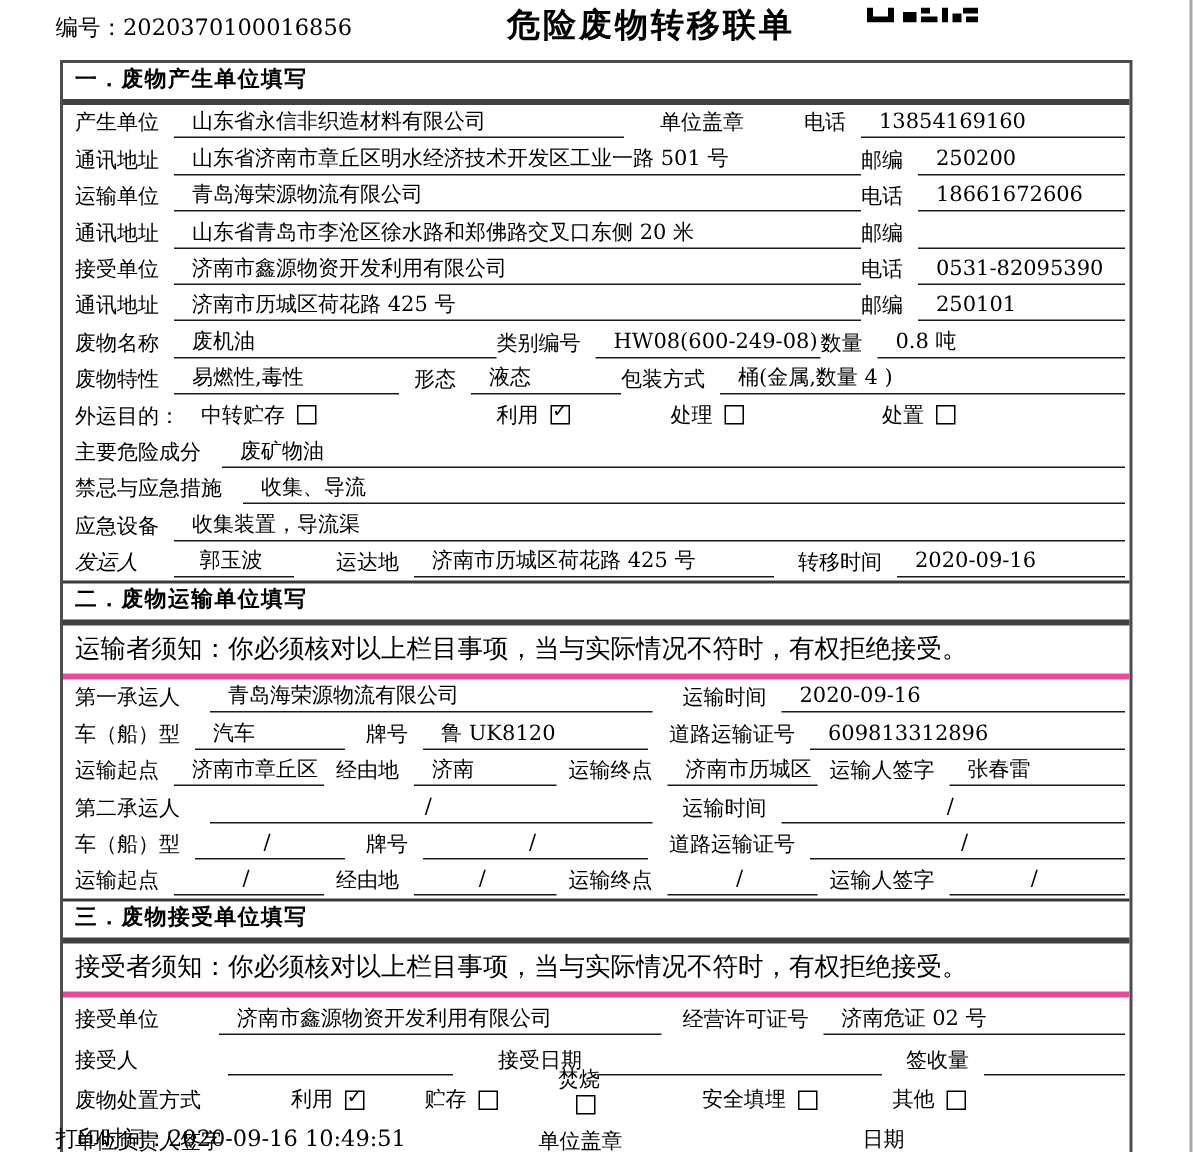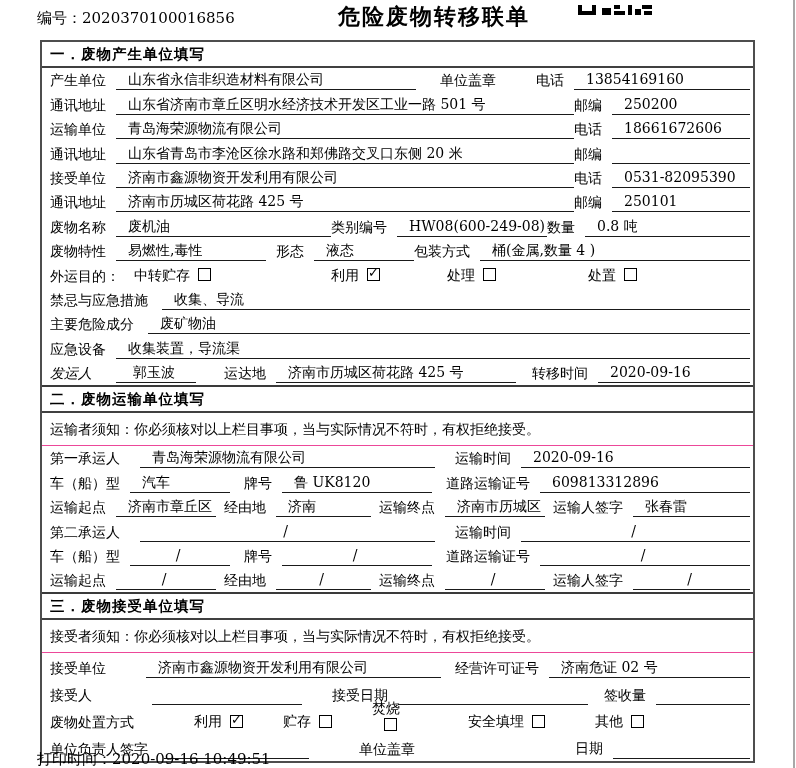--- a/index.html
+++ b/index.html
@@ -9,23 +9,23 @@
   }
   .doc-no{position:absolute;left:37px;top:9px;font-size:15px;white-space:nowrap;}
   .title{position:absolute;left:0;top:2px;width:100%;text-align:center;
     font-size:22px;font-weight:bold;letter-spacing:2px;padding-left:72px;box-sizing:border-box;}
   .qr{position:absolute;left:578px;top:0;}
   .win-edge{position:absolute;right:1px;top:0;width:2px;height:768px;background:#a8a8a8;}
 
   .form{position:absolute;left:40px;top:40px;width:715px;border:2px solid #4d4d4d;background:#fff;box-sizing:border-box;}
   .section{width:100%;}
   .sec-h{font-weight:bold;font-size:14.5px;padding:2px 8px;height:20px;line-height:20px;
-    border-bottom:2px solid #404040;letter-spacing:1px;}
+    border-bottom:4px solid #404040;letter-spacing:1px;font-family:Liberation Mono, monospace;}
   .section:not(:first-child) .sec-h{border-top:2px solid #3a3a3a;}
-  .note{font-size:14px;padding:5px 8px;height:22px;line-height:22px;border-bottom:1px solid #ec4899;}
+  .note{font-size:17px;padding:5px 8px;height:22px;line-height:22px;border-bottom:4px solid #ec4899;}
   .row{display:flex;align-items:flex-end;padding:0 3px 2px 8px;height:24.4px;
     font-size:14px;box-sizing:border-box;}
   .section:last-child .row{height:27px;}
   .lbl{white-space:nowrap;margin-right:10px;line-height:20px;}
   .val{border-bottom:1px solid #1a1a1a;padding:0 4px 0 12px;white-space:nowrap;overflow:hidden;
     box-sizing:border-box;line-height:20px;height:21px;}
   .val.flex{flex:1;}
   .val.center{text-align:center;padding-left:0;}
   .chk{display:inline-flex;align-items:center;white-space:nowrap;line-height:20px;margin-bottom:1px;}
   .chk .chk-t{margin-right:8px;}
@@ -128,26 +128,26 @@
         <span class="chk" style="margin-left: 67px;">
           <span class="chk-t">处理</span>
           <span class="box"></span>
         </span>
         <span class="chk" style="margin-left: 92px;">
           <span class="chk-t">处置</span>
           <span class="box"></span>
         </span>
       </div>
       <div class="row">
+        <span class="lbl" style="margin-right: 14px;">主要危险成分</span>
+        <span class="val flex">废矿物油</span>
+      </div>
+      <div class="row">
         <span class="lbl" style="margin-right: 14px;">禁忌与应急措施</span>
         <span class="val flex">收集、导流</span>
-      </div>
-      <div class="row">
-        <span class="lbl" style="margin-right: 14px;">主要危险成分</span>
-        <span class="val flex">废矿物油</span>
       </div>
       <div class="row">
         <span class="lbl" style="margin-right: 10px;">应急设备</span>
         <span class="val flex">收集装置，导流渠</span>
       </div>
       <div class="row">
         <span class="lbl" style="margin-right: 24px; font-style: italic;">发运人</span>
         <span class="val center" style="width: 80px;">郭玉波</span>
         <span class="lbl" style="margin-left: 28px;">运达地</span>
         <span class="val" style="width: 240px;">济南市历城区荷花路 425 号</span>

